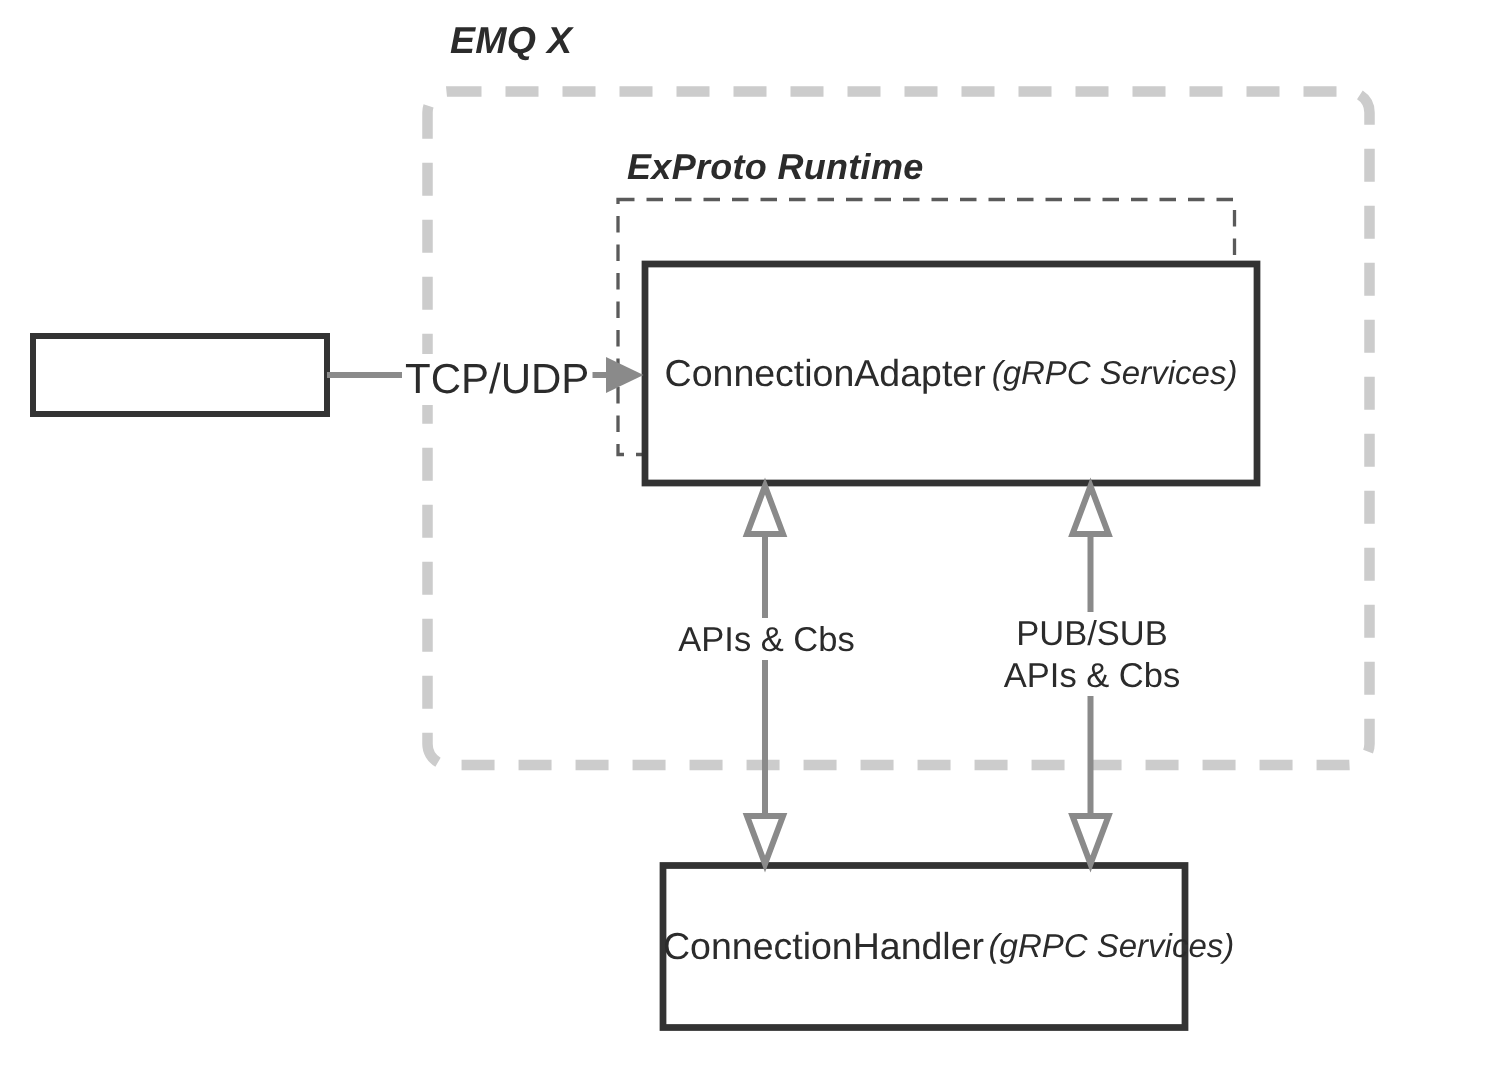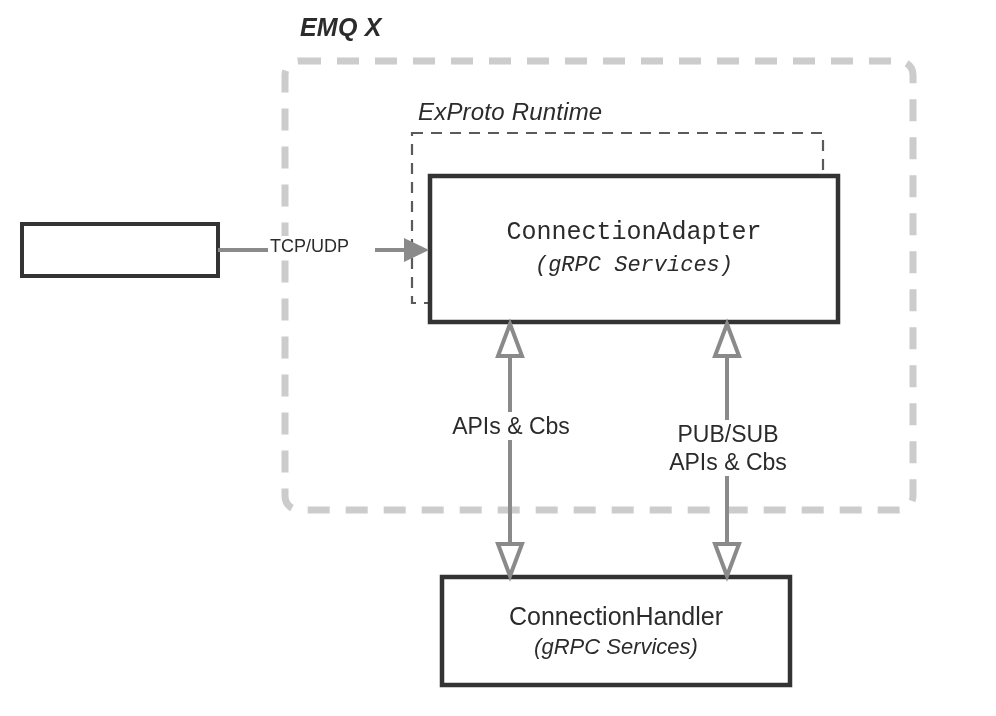--- a/index.html
+++ b/index.html
@@ -35,21 +35,21 @@
     font-size: 25px;
     font-weight: bold;
     font-style: italic;
     letter-spacing: 0.2px;
   }
   
   #exproto-title {
     left: 418px;
     top: 97px;
     font-size: 24px;
-    font-weight: normal;
+    font-weight: bold;
     font-style: italic;
     letter-spacing: 0.2px;
   }
   
   #device-label {
     left: 22px;
     top: 224px;
     width: 196px;
     height: 52px;
     display: flex;
@@ -57,63 +57,62 @@
     justify-content: center;
     font-size: 25px;
   }
   
   #adapter-text {
     left: 430px;
     top: 176px;
     width: 408px;
     height: 146px;
     display: flex;
-    flex-direction: column;
+    flex-direction: row;
     align-items: center;
     justify-content: center;
     gap: 4px;
-    font-family: Liberation Mono, monospace;
   }
   #adapter-text .line1 { font-size: 25px; }
   #adapter-text .line2 { font-size: 22px; font-style: italic; }
   
   #handler-text {
     left: 442px;
     top: 577px;
     width: 348px;
     height: 108px;
     display: flex;
-    flex-direction: column;
+    flex-direction: row;
     align-items: center;
-    justify-content: center;
+    justify-content: flex-start;
     gap: 3px;
   }
   #handler-text .line1 { font-size: 25px; }
   #handler-text .line2 { font-size: 22px; font-style: italic; }
   
   #tcpudp-label {
     left: 268px;
     top: 236px;
-    font-size: 18px;
+    font-size: 28px;
     background: #ffffff;
     padding: 0 2px;
   }
   
   #socket-label {
     left: 440px;
     top: 412px;
     width: 142px;
     text-align: center;
     font-size: 23px;
     background: #ffffff;
   }
   
   #pubsub-label {
     left: 657px;
-    top: 420px;
+    top: 408px;
     width: 142px;
     text-align: center;
     font-size: 23px;
     background: #ffffff;
   }
 </style>
 </head>
 <body>
 
 <div id="canvas">

